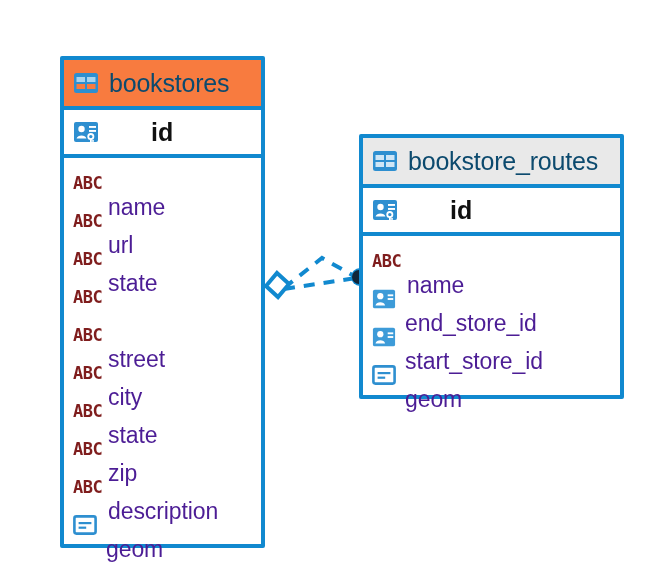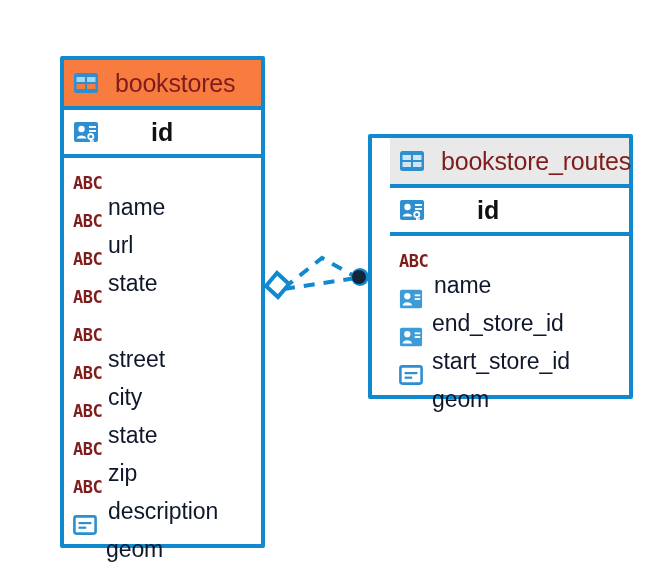--- a/index.html
+++ b/index.html
@@ -31,45 +31,44 @@
   }
 
   #entity-bookstores {
     left: 60px;
     top: 56px;
     width: 205px;
     height: 492px;
   }
 
   #entity-bookstore-routes {
-    left: 368px;
+    left: 359px;
     top: 134px;
     width: 265px;
     height: 265px;
-    padding-left: 18px;
   }
 
   
   .entity-header {
     box-sizing: border-box;
     height: 50px;
     display: flex;
     align-items: center;
     padding: 0 8px 0 9px;
     border-bottom: 4px solid #1189cf;
   }
   .entity-header.accent-orange { background: #f87b3f; }
   .entity-header.accent-gray   { background: #e9e9e9; }
 
   .entity-title {
     font-size: 25px;
-    color: #7f1d1d;
+    color: #0c4a6e;
     letter-spacing: -0.2px;
     white-space: nowrap;
-    margin-left: 16px;
+    margin-left: 10px;
   }
 
   
   .pk-row {
     box-sizing: border-box;
     height: 48px;
     display: flex;
     align-items: center;
     padding: 0 8px 0 9px;
     border-bottom: 4px solid #1189cf;
@@ -90,21 +89,21 @@
   }
   .field-row {
     height: 38px;
     display: flex;
     align-items: center;
     padding: 0 8px 0 9px;
     box-sizing: border-box;
   }
   .field-label {
     font-size: 23px;
-    color: #0f172a;
+    color: #4c1d95;
     margin-left: 9px;
     white-space: nowrap;
     letter-spacing: -0.1px;
     margin-top: 48px;
   }
 
   
   .icon {
     display: inline-flex;
     align-items: center;

